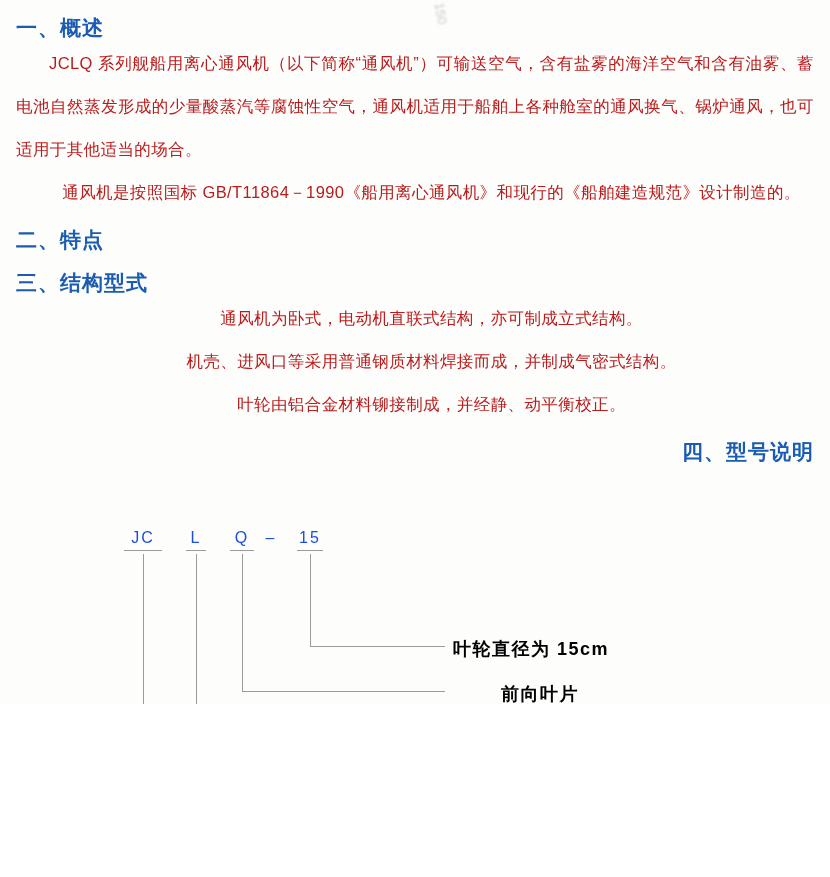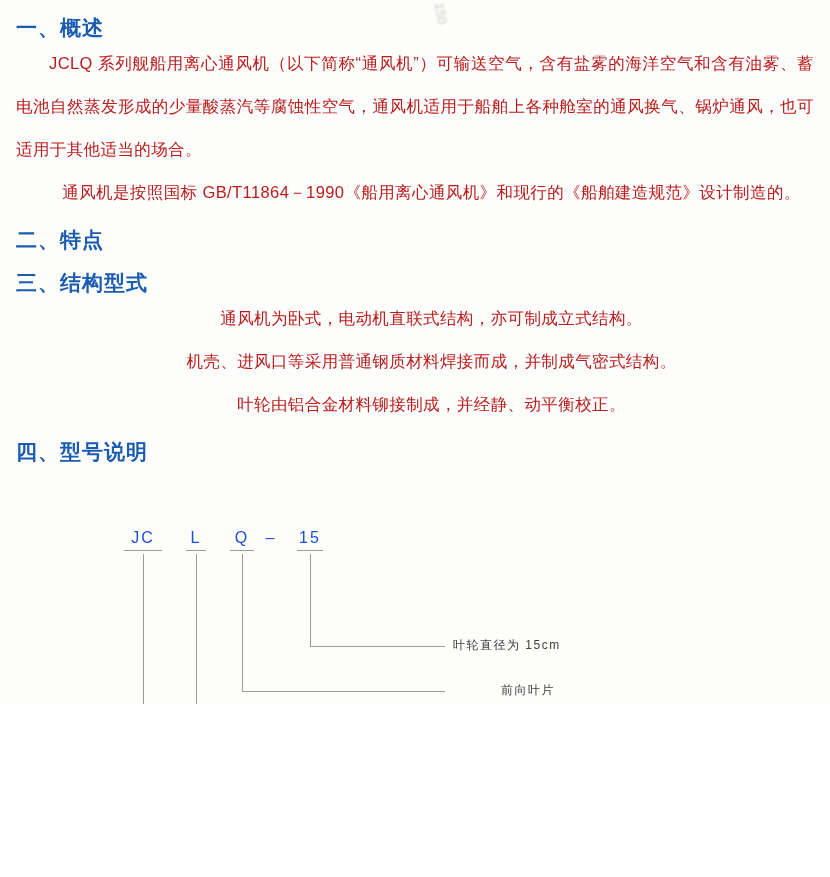--- a/index.html
+++ b/index.html
@@ -21,21 +21,21 @@
   .section-heading {
     color: #1b5cb0;
     font-size: 21px;
     font-weight: bold;
     letter-spacing: 1px;
     margin: 0;
     line-height: 28px;
   }
   .h-features { margin-top: 12px; }
   .h-structure { margin-top: 15px; }
-  .h-model { margin-top: 12px; }
+  .h-model { margin-top: 12px; text-align: right; }
   .body-text {
     font-size: 16.5px;
     line-height: 43px;
     text-indent: 2em;
     text-align: justify;
     color: #b91c1c;
     width: 798px;
     letter-spacing: 0.4px;
   }
   .no-justify { text-align: center; }
@@ -79,24 +79,25 @@
     height: 1px;
     background: #9b9b9b;
   }
   .h-15 { top: 180px; left: 310px; width: 135px; }
   .h-q  { top: 225px; left: 242px; width: 203px; }
   .h-l  { top: 272px; left: 196px; width: 249px; }
   .h-jc { top: 318px; left: 143px; width: 302px; }
   .diagram-label {
     position: absolute;
     left: 453px;
-    font-size: 12px;
-    color: #404040;
+    font-size: 18px;
+    color: #000000;
     letter-spacing: 1.5px;
     white-space: nowrap;
+    font-weight: bold;
   }
   .lbl-15 { top: 171px; }
   .lbl-q  { top: 216px; margin-left: 48px; }
   .lbl-l  { top: 280px; margin-left: 24px; }
   .lbl-jc { top: 309px; }
   
   .scan-artifact {
     position: absolute;
     color: #c9c9c9;
     filter: blur(1px);

